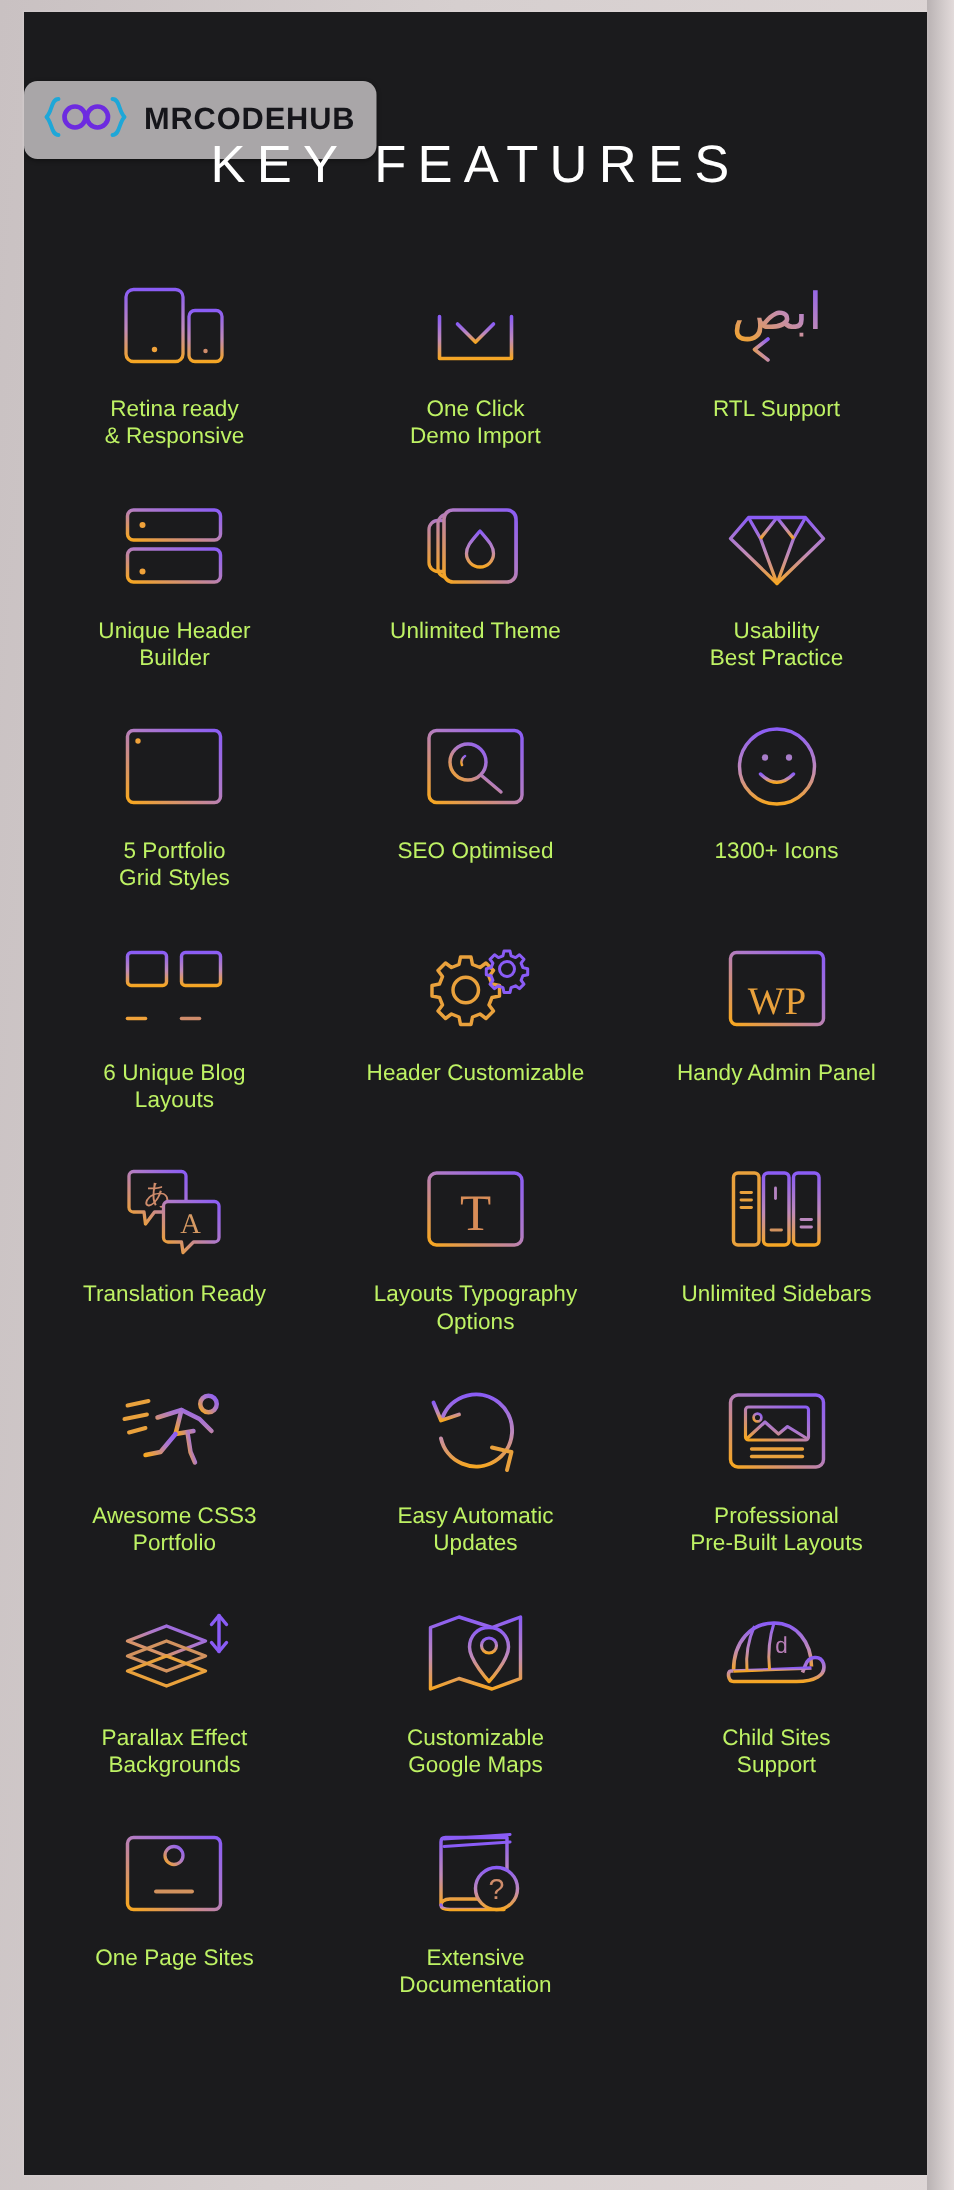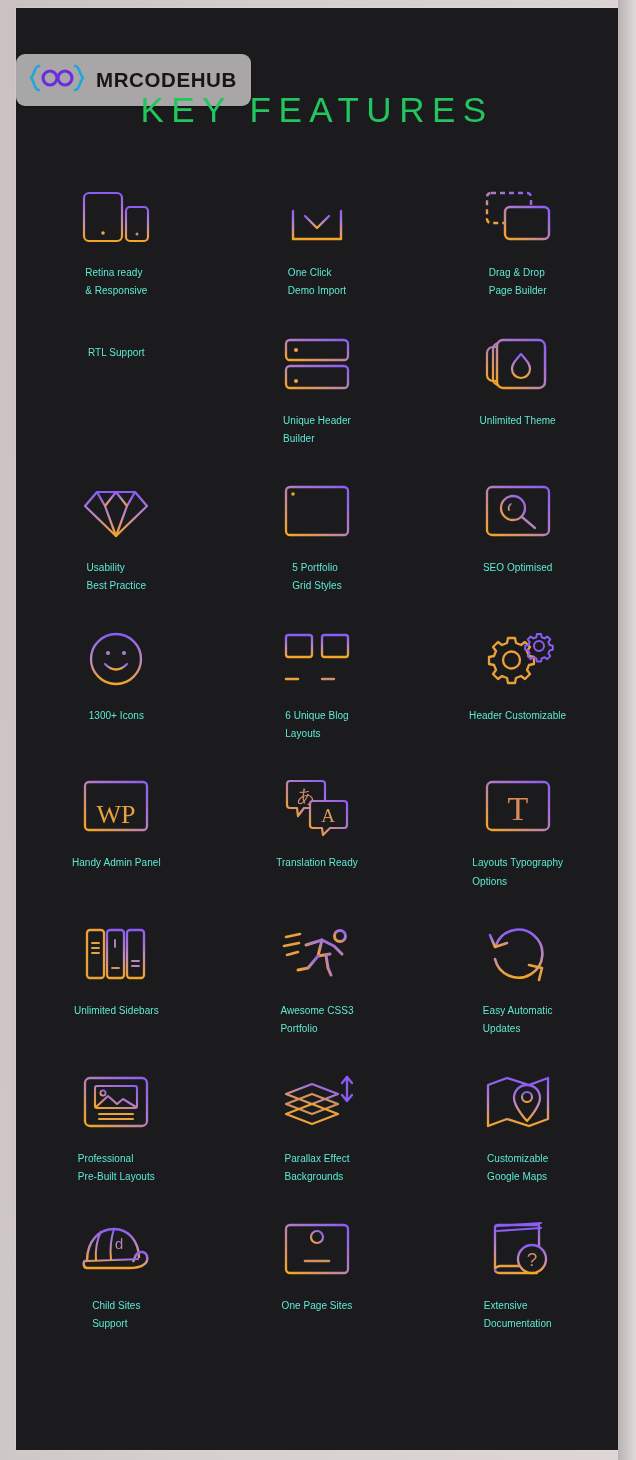--- a/index.html
+++ b/index.html
@@ -70,21 +70,21 @@
     white-space: nowrap;
   }
 
   
   #heading {
     position: absolute;
     left: 0;
     top: 84px;
     width: 602px;
     text-align: center;
-    color: #22c55e;
+    color: #ffffff;
     font-size: 35px;
     font-weight: 300;
     letter-spacing: 7.5px;
     line-height: 1;
     white-space: nowrap;
   }
 
   
   #grid {
     position: absolute;
@@ -105,23 +105,23 @@
   .icon-wrap {
     width: 86px;
     height: 68px;
     display: flex;
     align-items: center;
     justify-content: center;
   }
   .icon-wrap svg { display: block; overflow: visible; }
   .cell-label {
     margin-top: 14px;
-    text-align: left;
-    color: #5eead4;
-    font-size: 10px;
+    text-align: center;
+    color: #bef264;
+    font-size: 15px;
     line-height: 18.3px;
     letter-spacing: .05px;
     max-width: 178px;
     white-space: pre-line;
   }
 </style>
 </head>
 <body>
 
 <div id="page">
@@ -188,32 +188,29 @@
           <svg width="72" height="62" viewBox="0 0 72 62">
             <path d="M12 26 L12 54 L60 54 L60 26" fill="none" stroke="url(#gv)" stroke-width="2.4" stroke-linecap="round" stroke-linejoin="round"></path>
             <line x1="36" y1="6" x2="36" y2="42" stroke="url(#gv)" stroke-width="2.4" stroke-linecap="round"></line>
             <path d="M24 31 L36 43 L48 31" fill="none" stroke="url(#gv)" stroke-width="2.4" stroke-linecap="round" stroke-linejoin="round"></path>
           </svg>
         </div>
         <div class="cell-label">One Click
 Demo Import</div>
       </div>
 
-      <div class="cell">
-        <div class="icon-wrap">
-          <svg width="74" height="62" viewBox="0 0 74 62">
-            <rect x="6" y="8" width="44" height="30" rx="4" fill="none" stroke="url(#g)" stroke-width="2.4" stroke-dasharray="5 4"></rect>
-            <rect x="24" y="22" width="44" height="32" rx="5" fill="#1b1b1d" stroke="url(#g)" stroke-width="2.4"></rect>
-          </svg>
-        </div>
-        <div class="cell-label">Drag &amp; Drop
-Page Builder</div>
-      </div>
-
-      <div class="cell">
+
+      <div class="cell">
+        <div class="icon-wrap">
+          <svg width="78" height="62" viewBox="0 0 78 62">
+            <text x="39" y="34" text-anchor="middle" font-family="'DejaVu Sans', sans-serif" font-size="34" fill="url(#gh)">ابص</text>
+            <line x1="24" y1="48" x2="58" y2="48" stroke="url(#gh)" stroke-width="2.4" stroke-linecap="round"></line>
+            <path d="M33 41 L24 48 L33 55" fill="none" stroke="url(#gh)" stroke-width="2.4" stroke-linecap="round" stroke-linejoin="round"></path>
+          </svg>
+        </div>
         <div class="cell-label">RTL Support</div>
       </div>
 
       <div class="cell">
         <div class="icon-wrap">
           <svg width="74" height="62" viewBox="0 0 74 62">
             <rect x="6" y="7" width="62" height="20" rx="4" fill="none" stroke="url(#g)" stroke-width="2.3"></rect>
             <circle cx="16" cy="17" r="2" fill="#f0a23a"></circle>
             <line x1="38" y1="17" x2="42" y2="17" stroke="url(#g)" stroke-width="2.3" stroke-linecap="round"></line>
             <line x1="47" y1="17" x2="51" y2="17" stroke="url(#g)" stroke-width="2.3" stroke-linecap="round"></line>

